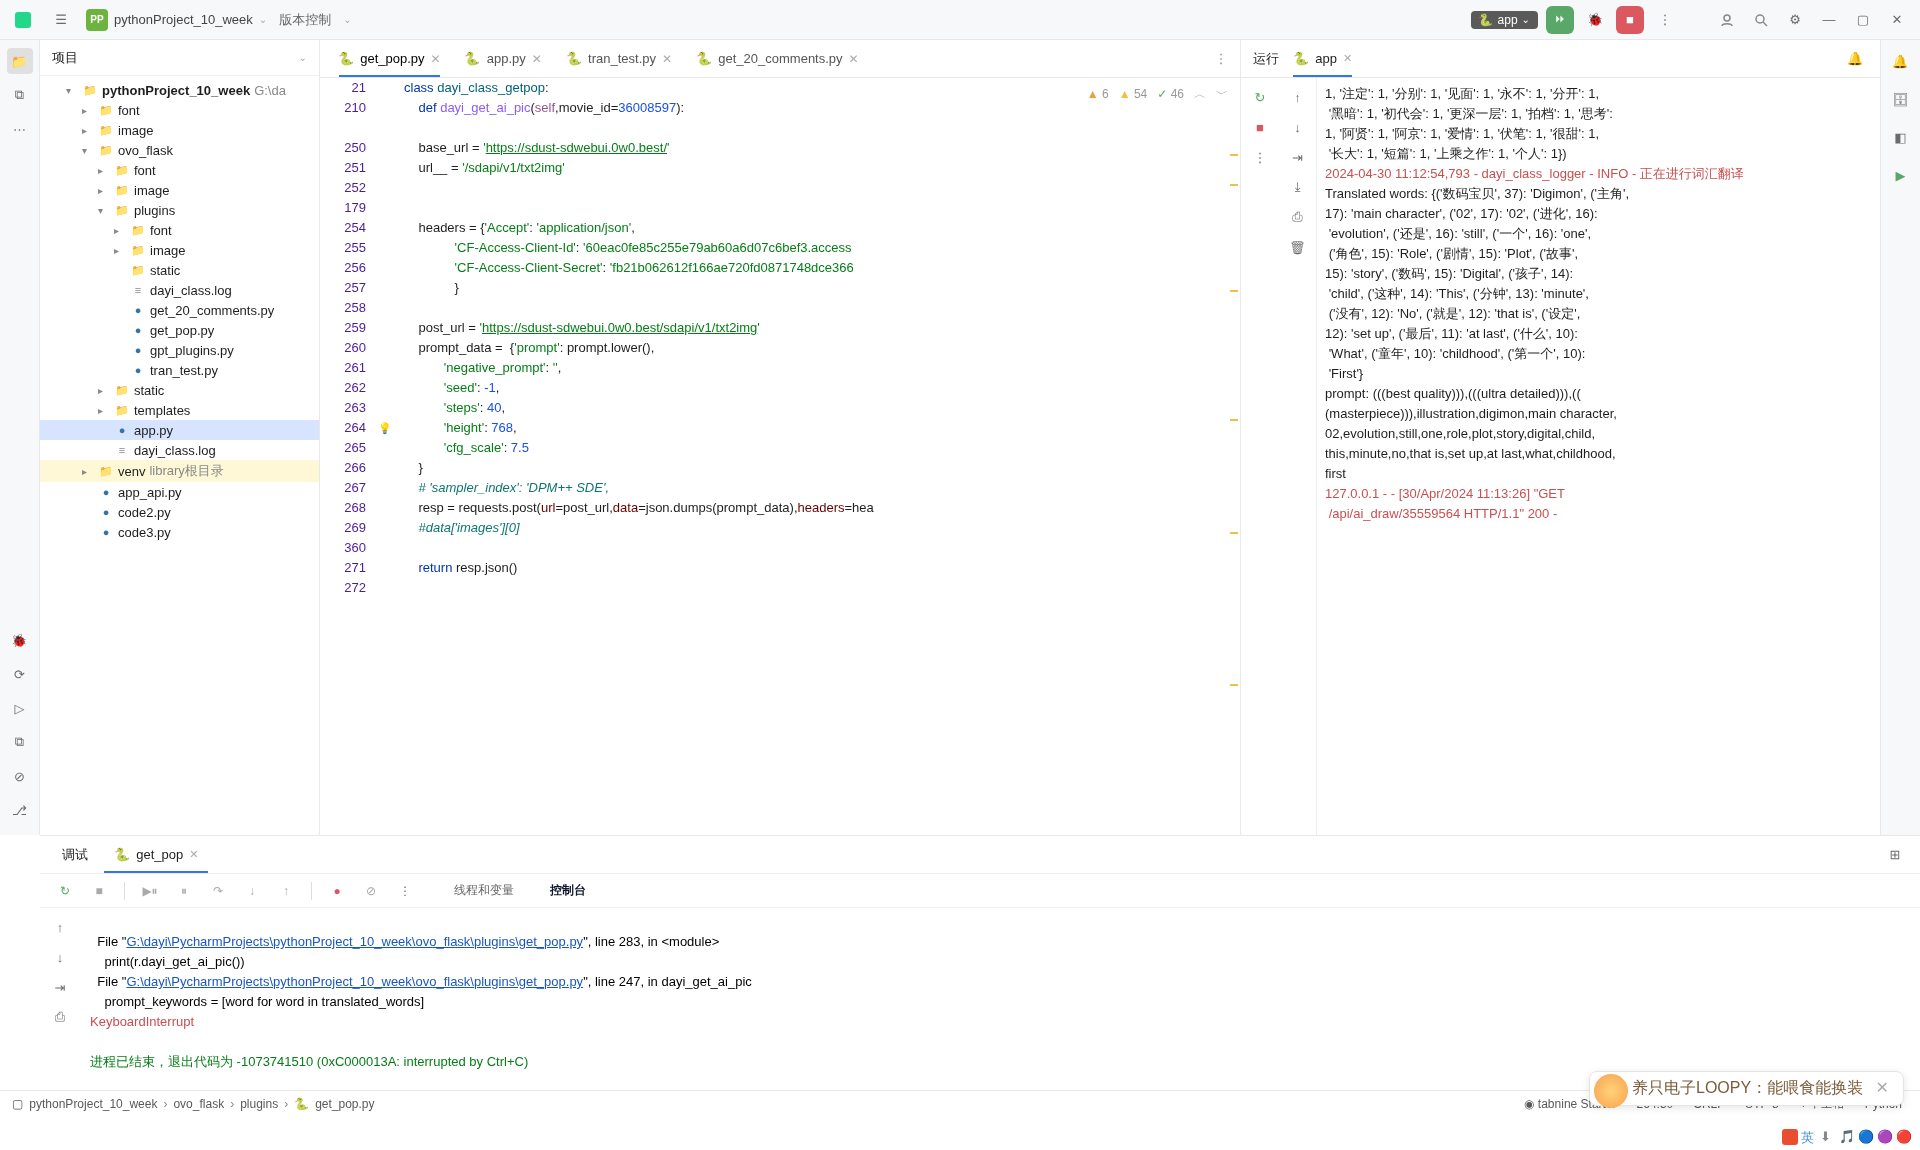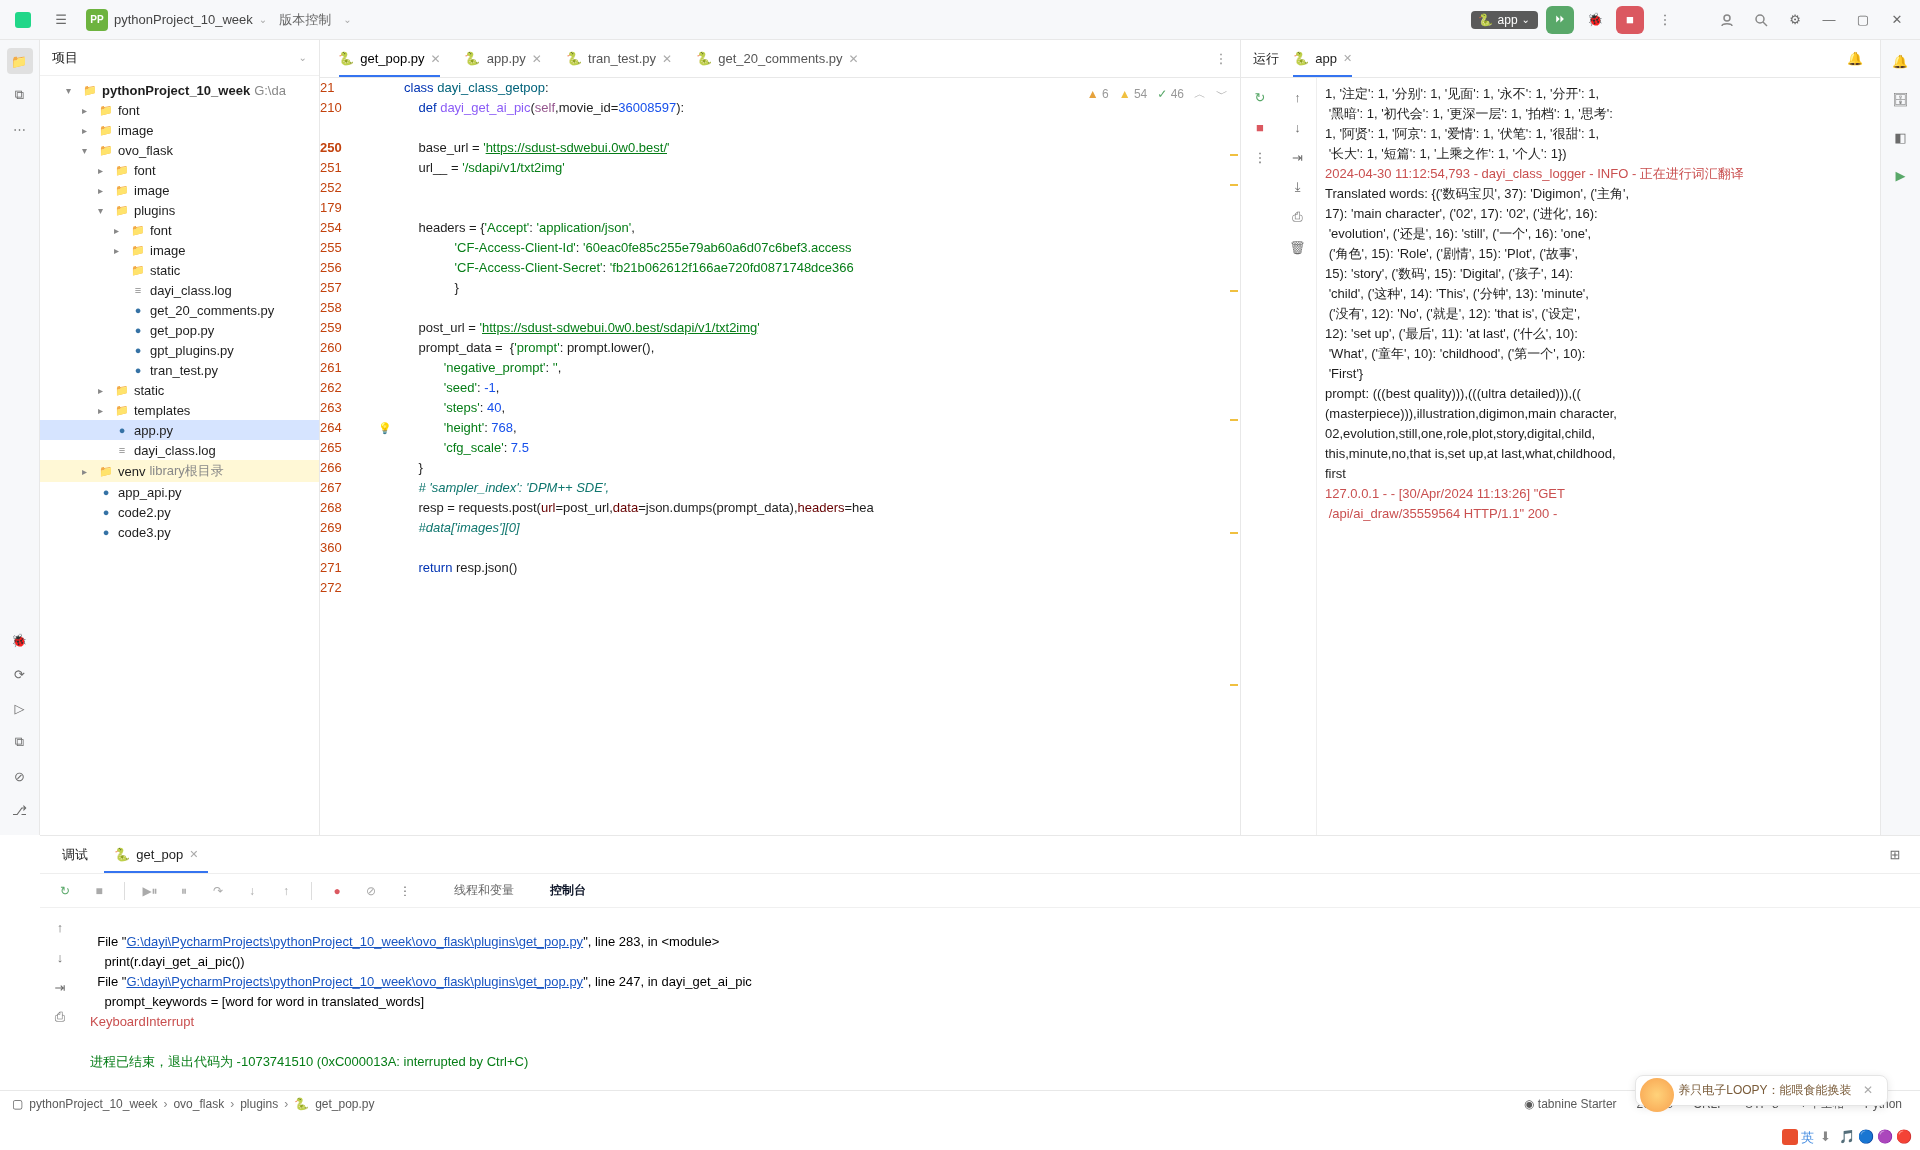--- a/index.html
+++ b/index.html
@@ -30,21 +30,21 @@
 .ficon.log::before { content:"≡"; color:#888; }
 .tree-label.muted { color:#888; }
 .center { flex:1; min-width:0; display:flex; flex-direction:column; }
 .tabs { height:38px; display:flex; align-items:center; border-bottom:1px solid #e8e8e8; padding:0 6px; }
 .tab { display:flex; align-items:center; gap:6px; padding:0 12px; height:100%; cursor:pointer; color:#555; position:relative; }
 .tab.active { color:#000; }
 .tab.active::after { content:""; position:absolute; bottom:0; left:10%; width:80%; height:2px; background:#3574f0; }
 .tab .close { color:#aaa; font-size:12px; }
 .tabs-more { margin-left:auto; color:#888; padding:0 10px; }
 .editor { flex:1; display:flex; overflow:hidden; font-family:"JetBrains Mono",Consolas,monospace; font-size:13px; line-height:20px; }
-.gutter { width:58px; padding-right:12px; color:#c2410c; background:#fff; user-select:none; }
+.gutter { width:58px; text-align:right; padding-right:12px; color:#4c1d95; background:#fff; user-select:none; }
 .gutter-ann { width:18px; }
 .code { flex:1; white-space:pre; overflow:auto; padding-left:8px; position:relative; }
 .code .kw { color:#0033b3; }
 .code .def { color:#00627a; }
 .code .self { color:#94558d; }
 .code .str { color:#067d17; }
 .code .num { color:#1750eb; }
 .code .url { color:#067d17; text-decoration:underline; }
 .code .cmt { color:#0f766e; font-style:italic; }
 .code .param { color:#660000; }
@@ -79,21 +79,21 @@
 .bp-console .link { color:#1a56c2; text-decoration:underline; }
 .bp-console .err { color:#c94f4f; }
 .bp-console .proc { color:#067d17; }
 .statusbar { height:26px; border-top:1px solid #e8e8e8; display:flex; align-items:center; padding:0 12px; font-size:12px; color:#5a5a5a; gap:8px; }
 .statusbar .breadcrumb { display:flex; align-items:center; gap:6px; }
 .statusbar .spacer { flex:1; }
 .statusbar .stat-item { padding:0 6px; }
 .sb-badge { color:#888; }
 .tray { position:absolute; bottom:0; right:8px; display:flex; gap:3px; align-items:center; height:26px; }
 .tray span { width:16px; height:16px; display:inline-block; }
-.loopy-toast { position:absolute; right:32px; bottom:44px; background:#fff; border:1px solid #e5e5e5; border-radius:8px; padding:6px 14px 6px 42px; box-shadow:0 2px 8px rgba(0,0,0,.1); font-size:12px; color:#7a5c3a; }
+.loopy-toast { position:absolute; right:16px; bottom:44px; background:#fff; border:1px solid #e5e5e5; border-radius:8px; padding:6px 14px 6px 42px; box-shadow:0 2px 8px rgba(0,0,0,.1); font-size:16px; color:#7a5c3a; }
 .loopy-toast::before { content:""; position:absolute; left:4px; top:2px; width:34px; height:34px; background:radial-gradient(circle,#ffd27a,#f8a14e); border-radius:50%; }
 svg { width:16px; height:16px; }
 .minimap { position:absolute; right:0; top:0; width:14px; height:100%; }
 .mm-mark { position:absolute; right:2px; width:8px; height:2px; background:#f0c040; }
 </style>
 </head>
 <body>
 
 <div class="titlebar">
   <div class="left">
@@ -331,21 +331,21 @@
         <span class="cnt err">6</span>
         <span class="cnt warn">54</span>
         <span class="cnt ok">46</span>
         <span style="color:#aaa">︿</span>
         <span style="color:#aaa">﹀</span>
       </div>
       <div class="gutter" id="gutter">
           <div style="height: 20px;">21</div>
           <div style="height: 20px;">210</div>
           <div style="height: 20px;"></div>
-          <div style="height: 20px; font-weight: bold;">250</div>
+          <div style="height: 20px;">250</div>
           <div style="height: 20px;">251</div>
           <div style="height: 20px;">252</div>
           <div style="height: 20px;">179</div>
           <div style="height: 20px;">254</div>
           <div style="height: 20px;">255</div>
           <div style="height: 20px;">256</div>
           <div style="height: 20px;">257</div>
           <div style="height: 20px;">258</div>
           <div style="height: 20px;">259</div>
           <div style="height: 20px;">260</div>

